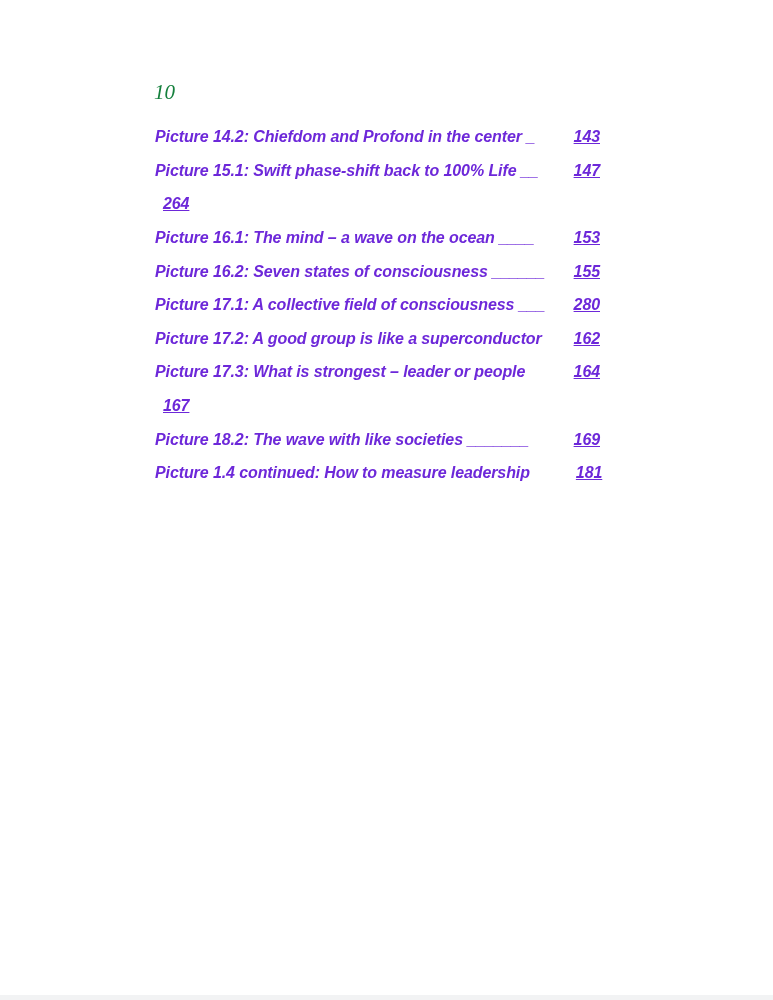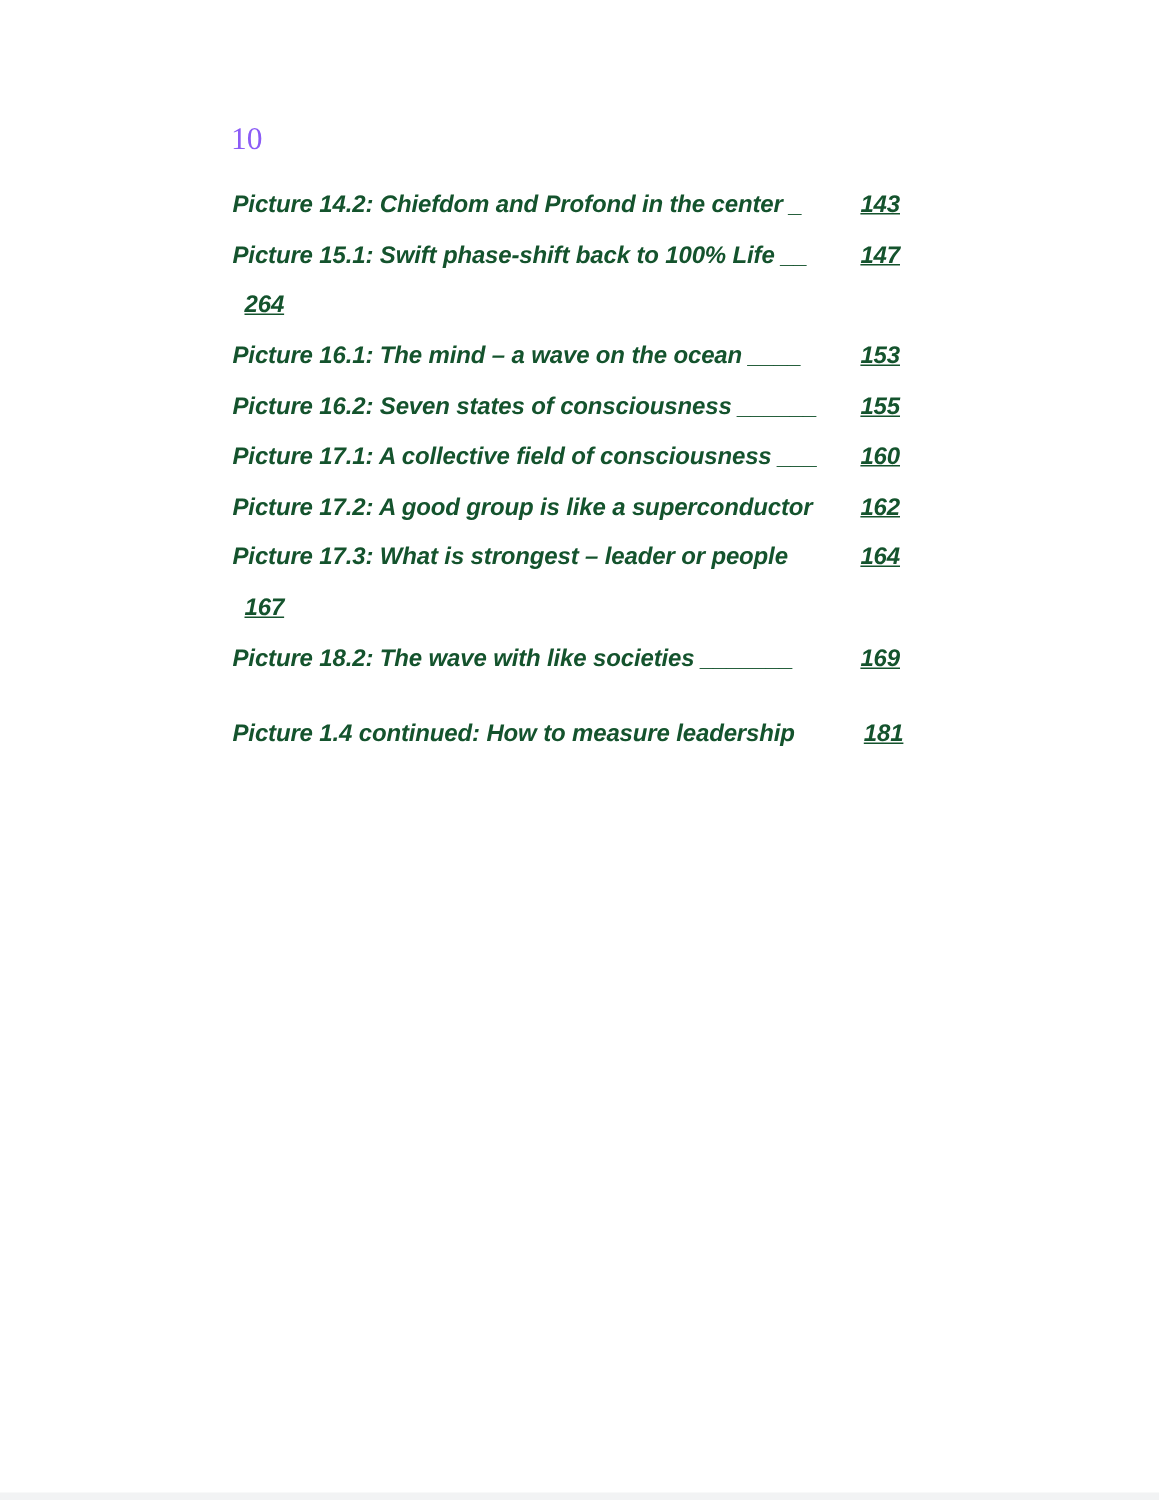--- a/index.html
+++ b/index.html
@@ -15,53 +15,53 @@
     overflow: hidden;
     font-family: "Liberation Sans", sans-serif;
   }
   .page-number {
     position: absolute;
     left: 154px;
     top: 82px;
     font-family: "Liberation Serif", "DejaVu Serif", serif;
     font-size: 21px;
     line-height: 21px;
-    color: #8b5cf6;
+    color: #15803d;
     font-weight: 400;
+    font-style: italic;
   }
   .figure-list {
     position: absolute;
     left: 155px;
     top: 120px;
     width: 445px;
   }
   .figure-entry {
     display: flex;
     justify-content: space-between;
     align-items: baseline;
     flex-wrap: nowrap;
     height: 33.65px;
     line-height: 33.65px;
     font-weight: 700;
     font-style: italic;
     font-size: 16px;
     letter-spacing: -0.1px;
-    color: #14532d;
+    color: #6d28d9;
     white-space: nowrap;
   }
   .figure-entry .entry-label {
     white-space: nowrap;
   }
   .figure-entry .entry-page {
     margin-left: 8px;
     text-align: right;
     text-decoration: underline;
   }
   .figure-entry.spaced {
-    margin-top: 17px;
     gap: 38px;
   }
   .page-bottom-edge {
     position: absolute;
     left: 0;
     bottom: 0;
     width: 100%;
     height: 5px;
     background: #f2f3f4;
   }
@@ -94,21 +94,21 @@
       <span class="entry-page">153</span>
     </div>
 
     <div class="figure-entry">
       <span class="entry-label">Picture 16.2: Seven states of consciousness ______</span>
       <span class="entry-page">155</span>
     </div>
 
     <div class="figure-entry">
       <span class="entry-label">Picture 17.1: A collective field of consciousness ___</span>
-      <span class="entry-page">160</span>
+      <span class="entry-page">280</span>
     </div>
 
     <div class="figure-entry">
       <span class="entry-label">Picture 17.2: A good group is like a superconductor</span>
       <span class="entry-page">162</span>
     </div>
 
     <div class="figure-entry">
       <span class="entry-label">Picture 17.3: What is strongest – leader or people</span>
       <span class="entry-page">164</span>

